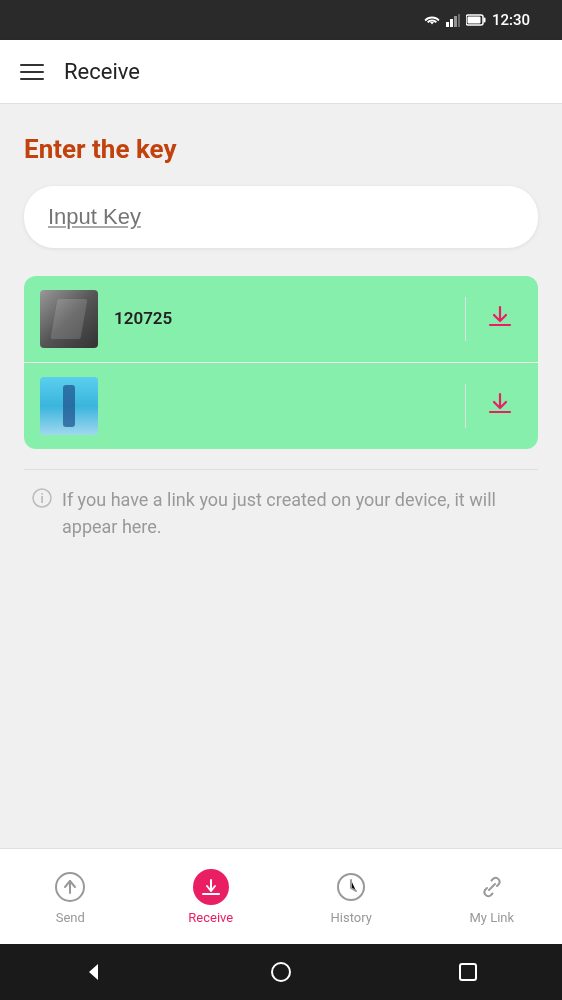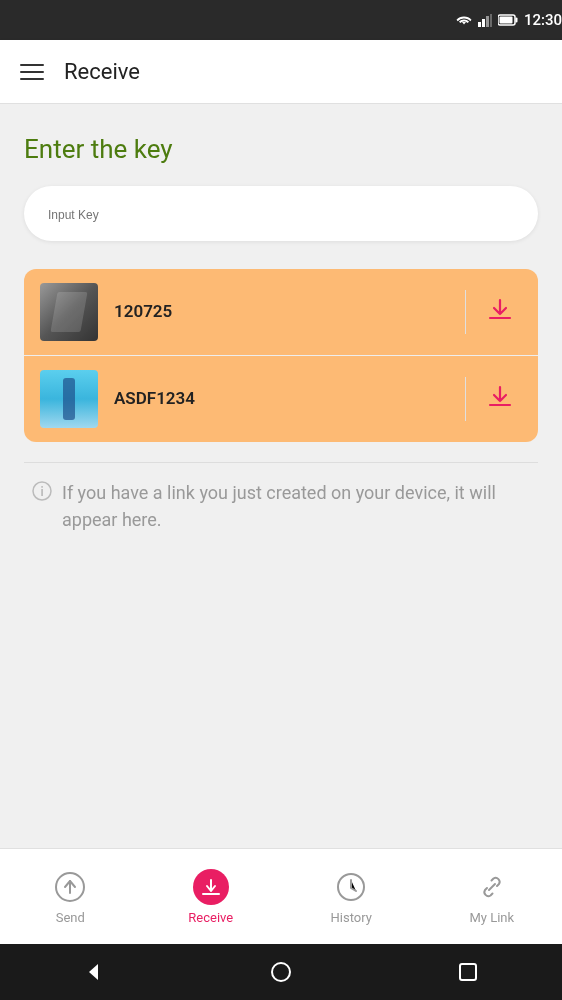--- a/index.html
+++ b/index.html
@@ -12,21 +12,21 @@
       position: relative;
     }
 
     
     .status-bar {
       background: #2a2a2a;
       height: 40px;
       display: flex;
       align-items: center;
       justify-content: flex-end;
-      padding: 0 0;
+      padding: 0 32px;
       gap: 8px;
     }
     .status-icons {
       display: flex;
       align-items: center;
       gap: 6px;
     }
     .status-time {
       color: white;
       font-size: 15px;
@@ -66,45 +66,46 @@
     
     .main-content {
       background: #f0f0f0;
       padding: 30px 24px 20px 24px;
       height: calc(1000px - 40px - 64px - 120px - 56px);
       overflow-y: auto;
     }
 
     .section-title {
       font-size: 26px;
-      font-weight: 400;
-      color: #4d7c0f;
+      font-weight: 700;
+      color: #c2410c;
       margin-bottom: 22px;
     }
 
     
     .input-container {
       background: white;
       border-radius: 30px;
       padding: 18px 24px;
       margin-bottom: 28px;
       box-shadow: 0 1px 4px rgba(0,0,0,0.08);
     }
     .key-input {
       border: none;
       outline: none;
       width: 100%;
-      font-size: 12px;
+      font-size: 22px;
       color: #aaa;
       background: transparent;
+      text-decoration: underline;
     }
 
     
     .device-list {
-      background: #fdba74;
+      background: #86efac;
       border-radius: 12px;
       overflow: hidden;
       margin-bottom: 20px;
     }
     .device-item {
       display: flex;
       align-items: center;
       padding: 14px 16px;
       border-bottom: 1px solid #eee;
       position: relative;
@@ -336,21 +337,20 @@
       </div>
     </div>
 
     <div class="device-item">
       <div class="device-thumbnail">
         <div class="thumb-2">
           <div class="thumb-shape-2"></div>
         </div>
       </div>
       <div class="device-info">
-        <div class="device-code">ASDF1234</div>
       </div>
       <div class="divider-vertical"></div>
       <div class="download-btn">
         <div class="download-icon">
           <svg viewBox="0 0 28 28" fill="none" xmlns="http://www.w3.org/2000/svg">
             <path d="M14 4v14M14 18l-6-6M14 18l6-6" stroke="#e91e63" stroke-width="2.2" stroke-linecap="round" stroke-linejoin="round"></path>
             <path d="M4 22h20" stroke="#e91e63" stroke-width="2.2" stroke-linecap="round"></path>
           </svg>
         </div>
       </div>

